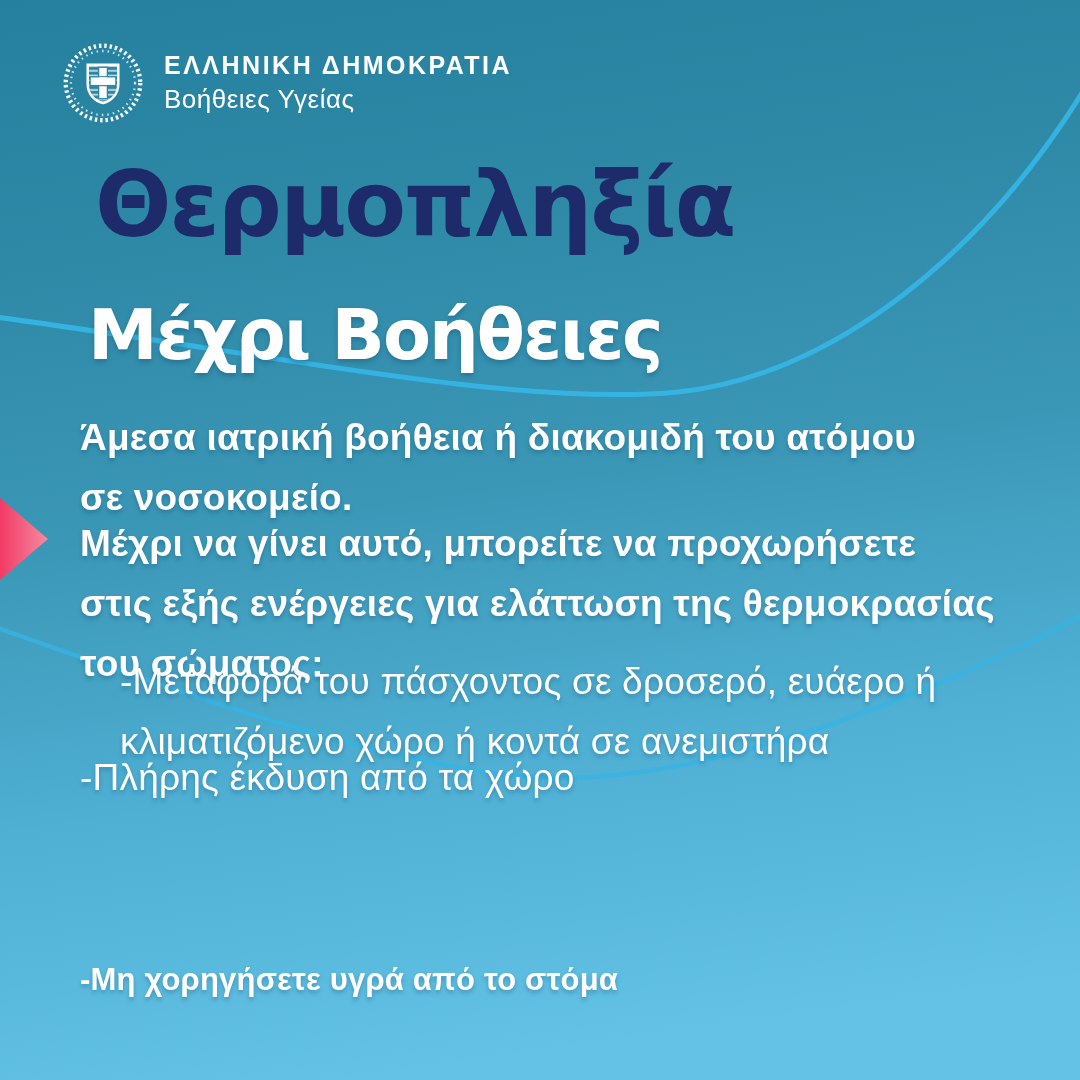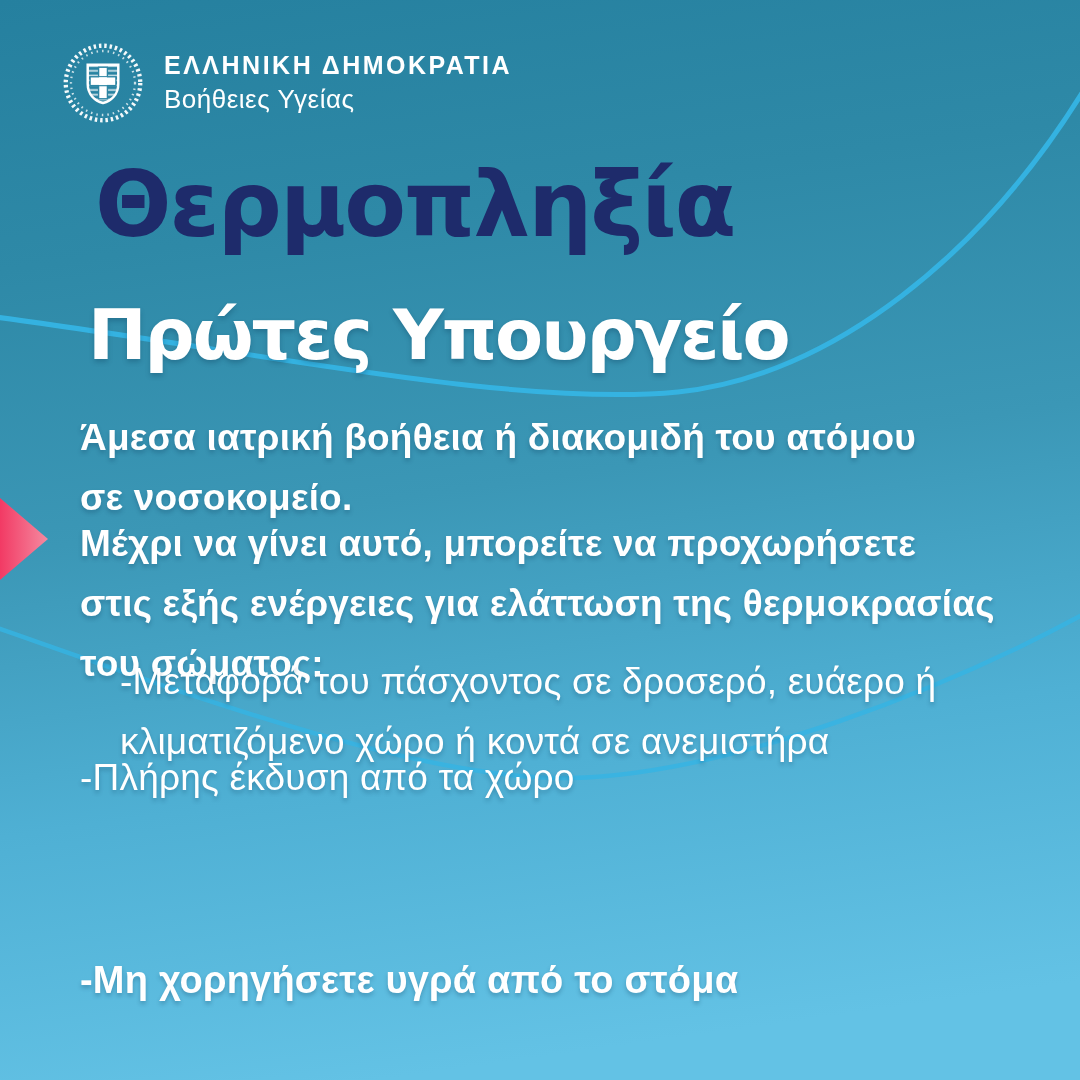--- a/index.html
+++ b/index.html
@@ -57,21 +57,21 @@
     color:var(--text-white);font-size:37px;line-height:60px;
     text-shadow:0 3px 4px rgba(10,55,85,.28);
   }
   .para.bold{font-weight:bold;letter-spacing:.2px;}
   .para.regular{font-weight:400;letter-spacing:.2px;}
   .p-intro{top:408px;}
   .p-lead{top:514px;}
   .p-step0{top:652px;margin-left:40px;}
   .p-step1{top:748px;}
   .p-step2{top:816px;}
-  .p-step3{top:950px;font-size:38px;}
+  .p-step3{top:950px;font-size:31px;}
   
   .accent-arrow{position:absolute;left:0;top:498px;width:50px;height:82px;display:block;}
 </style>
 </head>
 <body>
 
 <div class="canvas">
 
   <svg class="waves" viewBox="0 0 1080 1080" aria-hidden="true">
     <path class="wave wave1" d="M -20 315 C 240 348 510 408 678 392 C 830 377 985 255 1090 80"></path>
@@ -106,21 +106,21 @@
       <rect x="31.5" y="38.5" width="27" height="9.2" fill="#ffffff" stroke="#2e86a4" stroke-width="1.4"></rect>
       <rect x="40.9" y="39" width="8.2" height="8.2" fill="#ffffff"></rect>
     </svg>
     <div class="gov-text">
       <div class="org-name">ΕΛΛΗΝΙΚΗ ΔΗΜΟΚΡΑΤΙΑ</div>
       <div class="dept-name">Βοήθειες Υγείας</div>
     </div>
   </header>
 
   <h1 class="title">Θερμοπληξία</h1>
-  <h2 class="subtitle">Πρώτες Υπουργείο</h2>
+  <h2 class="subtitle">Μέχρι Βοήθειες</h2>
 
   <p class="para bold p-intro">Άμεσα ιατρική βοήθεια ή διακομιδή του ατόμου
 σε νοσοκομείο.</p>
 
   <p class="para bold p-lead">Μέχρι να γίνει αυτό, μπορείτε να προχωρήσετε
 στις εξής ενέργειες για ελάττωση της θερμοκρασίας
 του σώματος:</p>
 
   <p class="para regular p-step0">-Μεταφορά του πάσχοντος σε δροσερό, ευάερο ή
 κλιματιζόμενο χώρο ή κοντά σε ανεμιστήρα</p>

